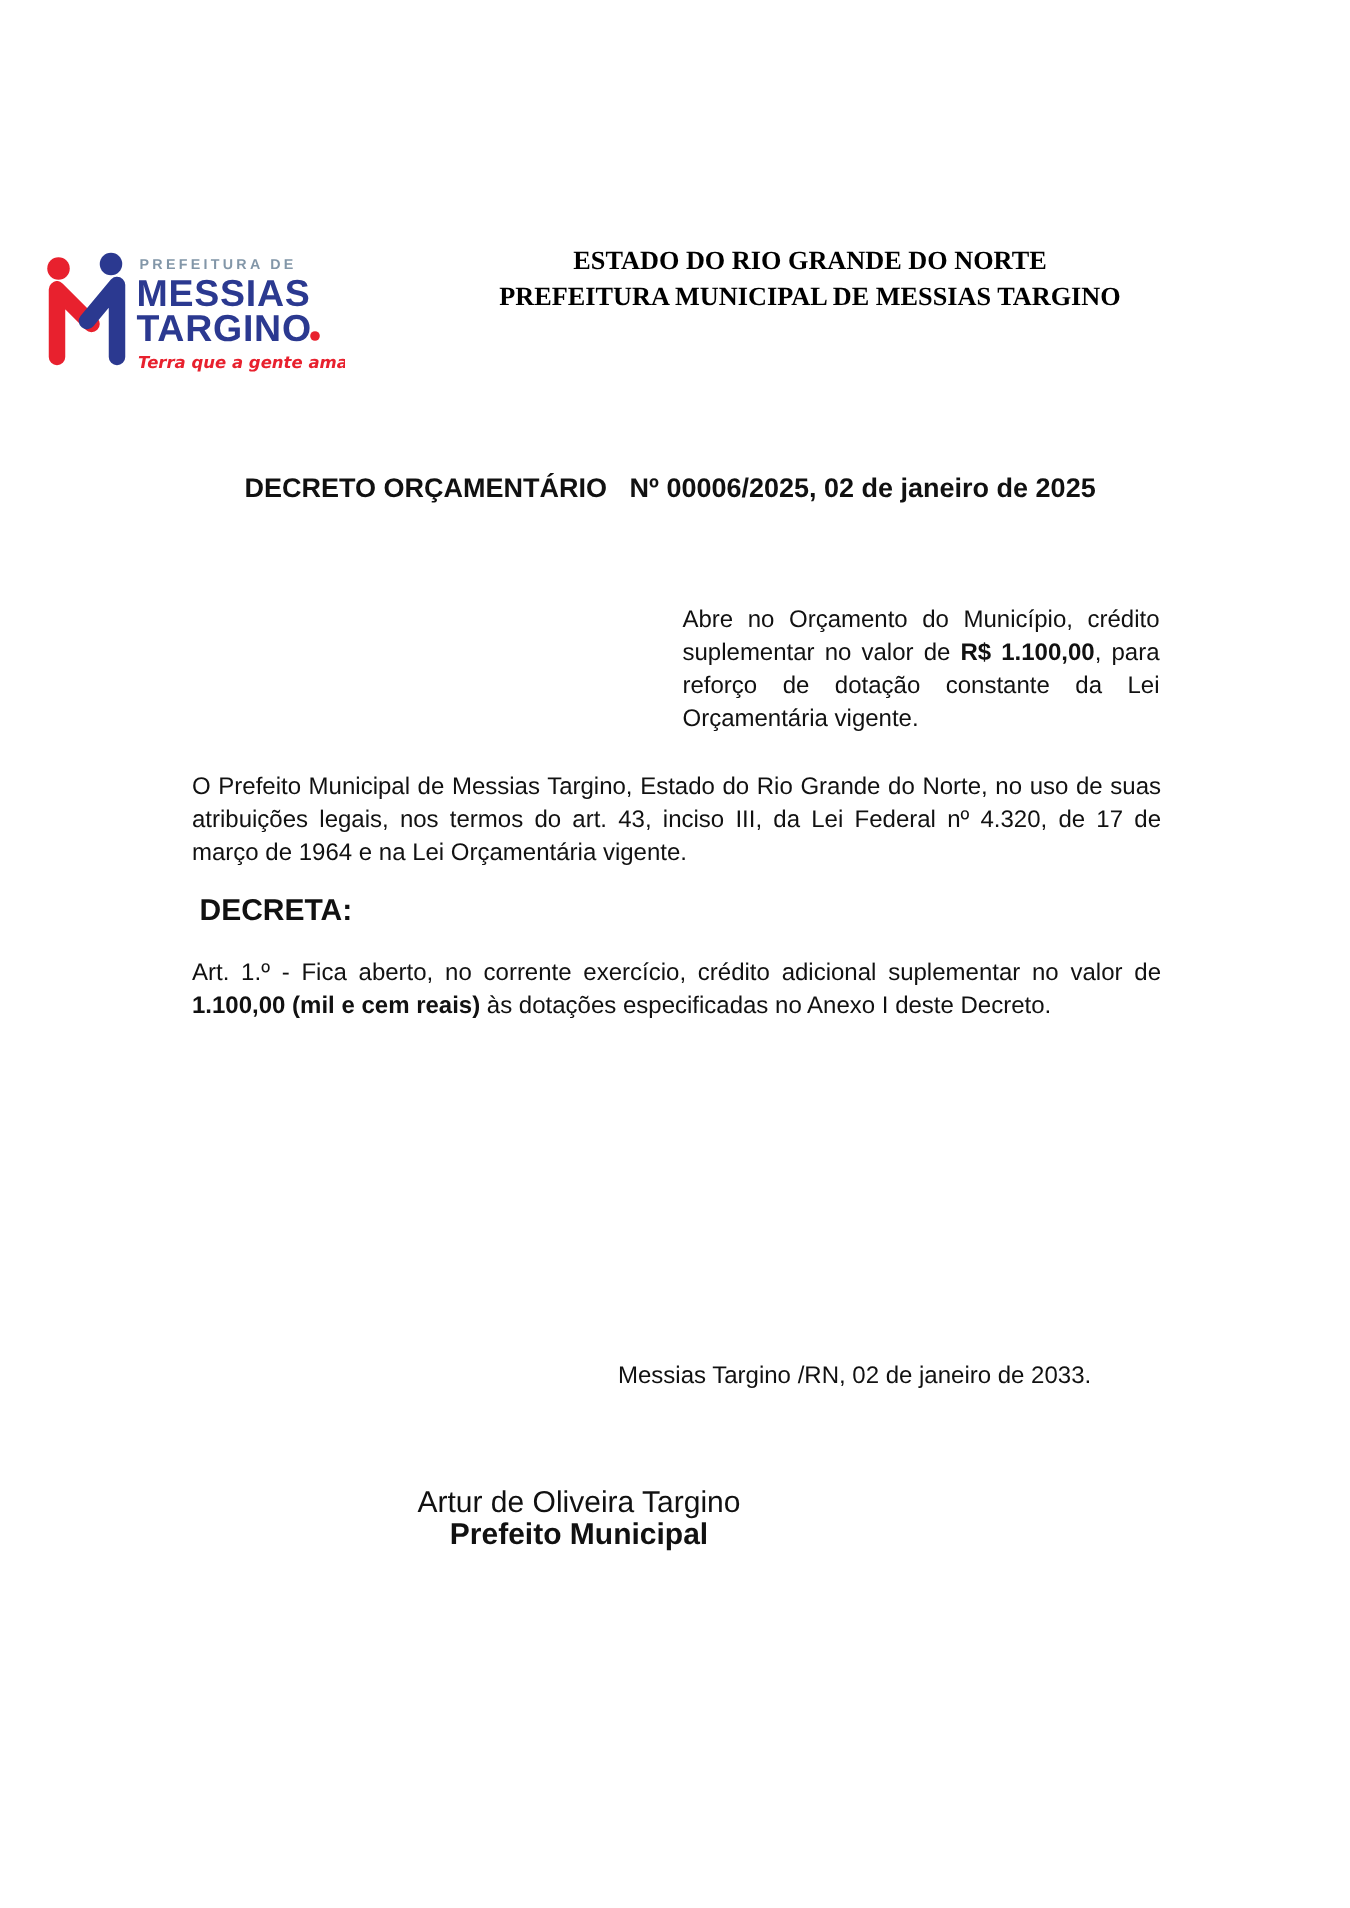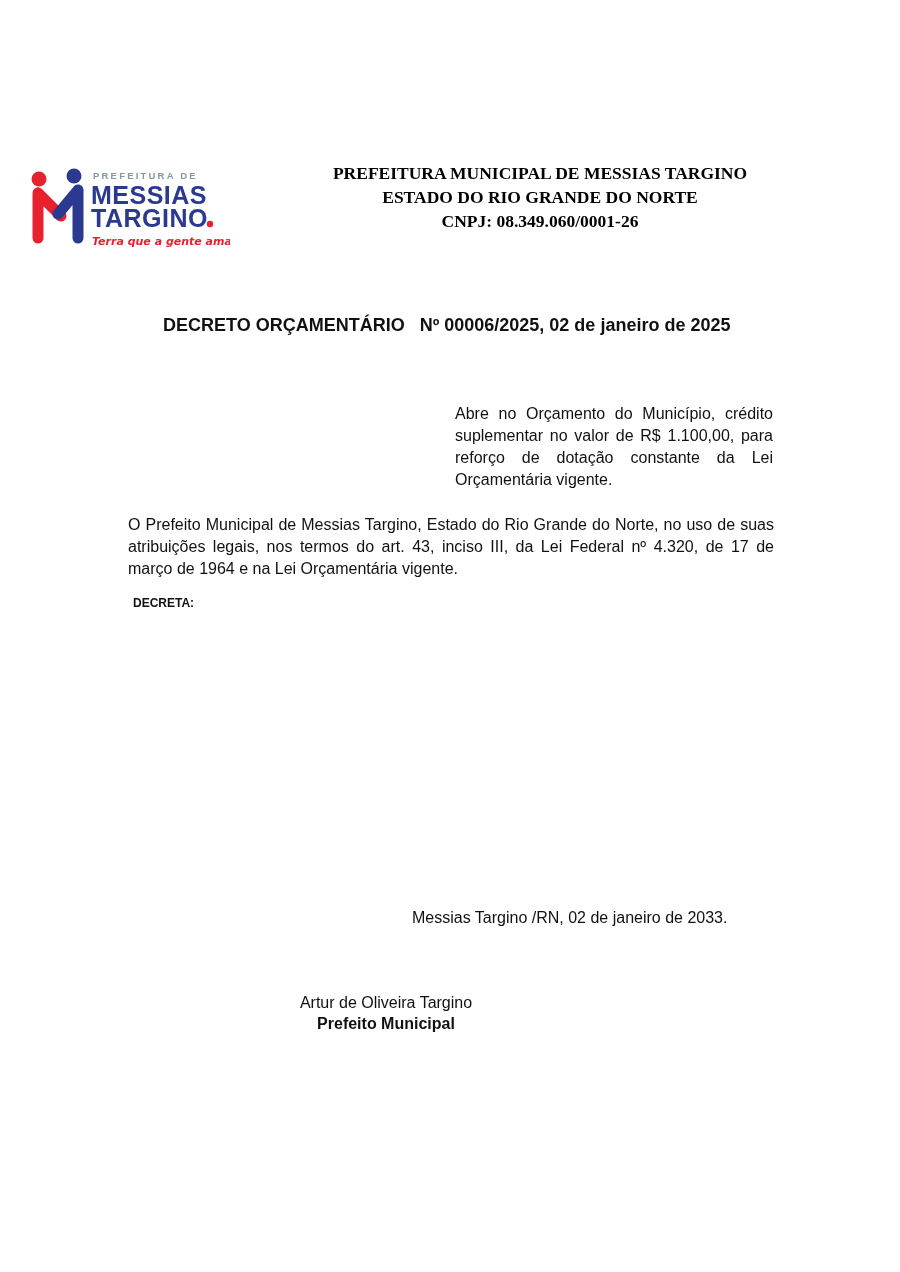--- a/index.html
+++ b/index.html
@@ -27,38 +27,38 @@
     font-size:18px;font-weight:bold;color:#111;
     white-space:pre-wrap;
   }
   .para{
     position:absolute;
     font-size:16px;line-height:22px;color:#111;
     text-align:justify;white-space:pre-wrap;
   }
   .ementa{left:455px;top:391px;width:318px;}
   .preamble{left:128px;top:502px;width:646px;}
-  .decreta{position:absolute;left:133px;top:584px;font-size:12px;font-weight:bold;color:#111;}
+  .decreta{position:absolute;left:133px;top:584px;font-size:20px;font-weight:bold;color:#111;}
   .art1{left:128px;top:626px;width:646px;}
   .art2{left:128px;top:709px;width:646px;}
   .art3{left:128px;top:792px;width:646px;}
   .dateline{
     position:absolute;left:412px;top:897px;
     font-size:16px;color:#111;white-space:nowrap;
   }
   .signature{
     position:absolute;left:0;top:980px;width:772px;
-    text-align:center;font-size:16px;line-height:21px;color:#111;
+    text-align:center;font-size:20px;line-height:21px;color:#111;
   }
   .signature .role{font-weight:bold;}
   .footer-bar{
     position:absolute;left:5px;right:5px;bottom:1px;height:9px;
     background:#2e3192;
   }
-  b{font-weight:normal;}
+  b{font-weight:bold;}
 </style>
 </head>
 <body>
 
 <div class="page">
 
   <svg class="logo" viewBox="0 0 205 98" xmlns="http://www.w3.org/2000/svg">
     <g>
       <circle cx="14" cy="17" r="7.5" fill="#e8212e"></circle>
       <circle cx="49" cy="14" r="7.5" fill="#2b3990"></circle>
@@ -66,33 +66,33 @@
       <path d="M 53 28 L 53 76 M 53 28 L 33 52" fill="none" stroke-width="11" stroke-linecap="round" stroke="#2b3990"></path>
     </g>
     <text x="68" y="17" font-family="Liberation Sans, sans-serif" font-size="9.5" font-weight="bold" letter-spacing="2.2" fill="#8296a8">PREFEITURA DE</text>
     <text x="66" y="42" font-family="Liberation Sans, sans-serif" font-size="25" font-weight="bold" letter-spacing="0.5" fill="#2b3990">MESSIAS</text>
     <text x="66" y="65" font-family="Liberation Sans, sans-serif" font-size="25" font-weight="bold" letter-spacing="0.5" fill="#2b3990">TARGINO</text>
     <circle cx="185" cy="62" r="3.2" fill="#e8212e"></circle>
     <text x="67" y="83" font-family="DejaVu Sans, sans-serif" font-size="11" font-weight="bold" font-style="italic" fill="#e8212e">Terra que a gente ama!</text>
   </svg>
 
   <div class="header-text">
+    <div>ESTADO DO RIO GRANDE DO NORTE</div>
     <div>PREFEITURA MUNICIPAL DE MESSIAS TARGINO</div>
-    <div>ESTADO DO RIO GRANDE DO NORTE</div>
-    <div>CNPJ: 08.349.060/0001-26</div>
   </div>
 
   <div class="doc-title">DECRETO ORÇAMENTÁRIO   Nº 00006/2025, 02 de janeiro de 2025</div>
 
   <div class="para ementa"><span>Abre no Orçamento do Município, crédito suplementar no valor de </span><b>R$ 1.100,00</b><span>, para reforço de dotação constante da Lei Orçamentária vigente.</span></div>
 
   <div class="para preamble"><span>O Prefeito Municipal de Messias Targino, Estado do Rio Grande do Norte, no uso de suas atribuições legais, nos termos do art. 43, inciso III, da Lei Federal nº 4.320, de 17 de março de 1964 e na Lei Orçamentária vigente.</span></div>
 
   <div class="decreta">DECRETA:</div>
 
+  <div class="para art1"><span>Art. 1.º - Fica aberto, no corrente exercício, crédito adicional suplementar no valor de </span><b>1.100,00 (mil e cem reais)</b><span> às dotações especificadas no Anexo I deste Decreto.</span></div>
 
   <div class="dateline">Messias Targino /RN, 02 de janeiro de 2033.</div>
 
   <div class="signature">
     <div class="name">Artur de Oliveira Targino</div>
     <div class="role">Prefeito Municipal</div>
   </div>
 
   <div class="footer-bar" style="background: rgb(46, 49, 146);"></div>
 

